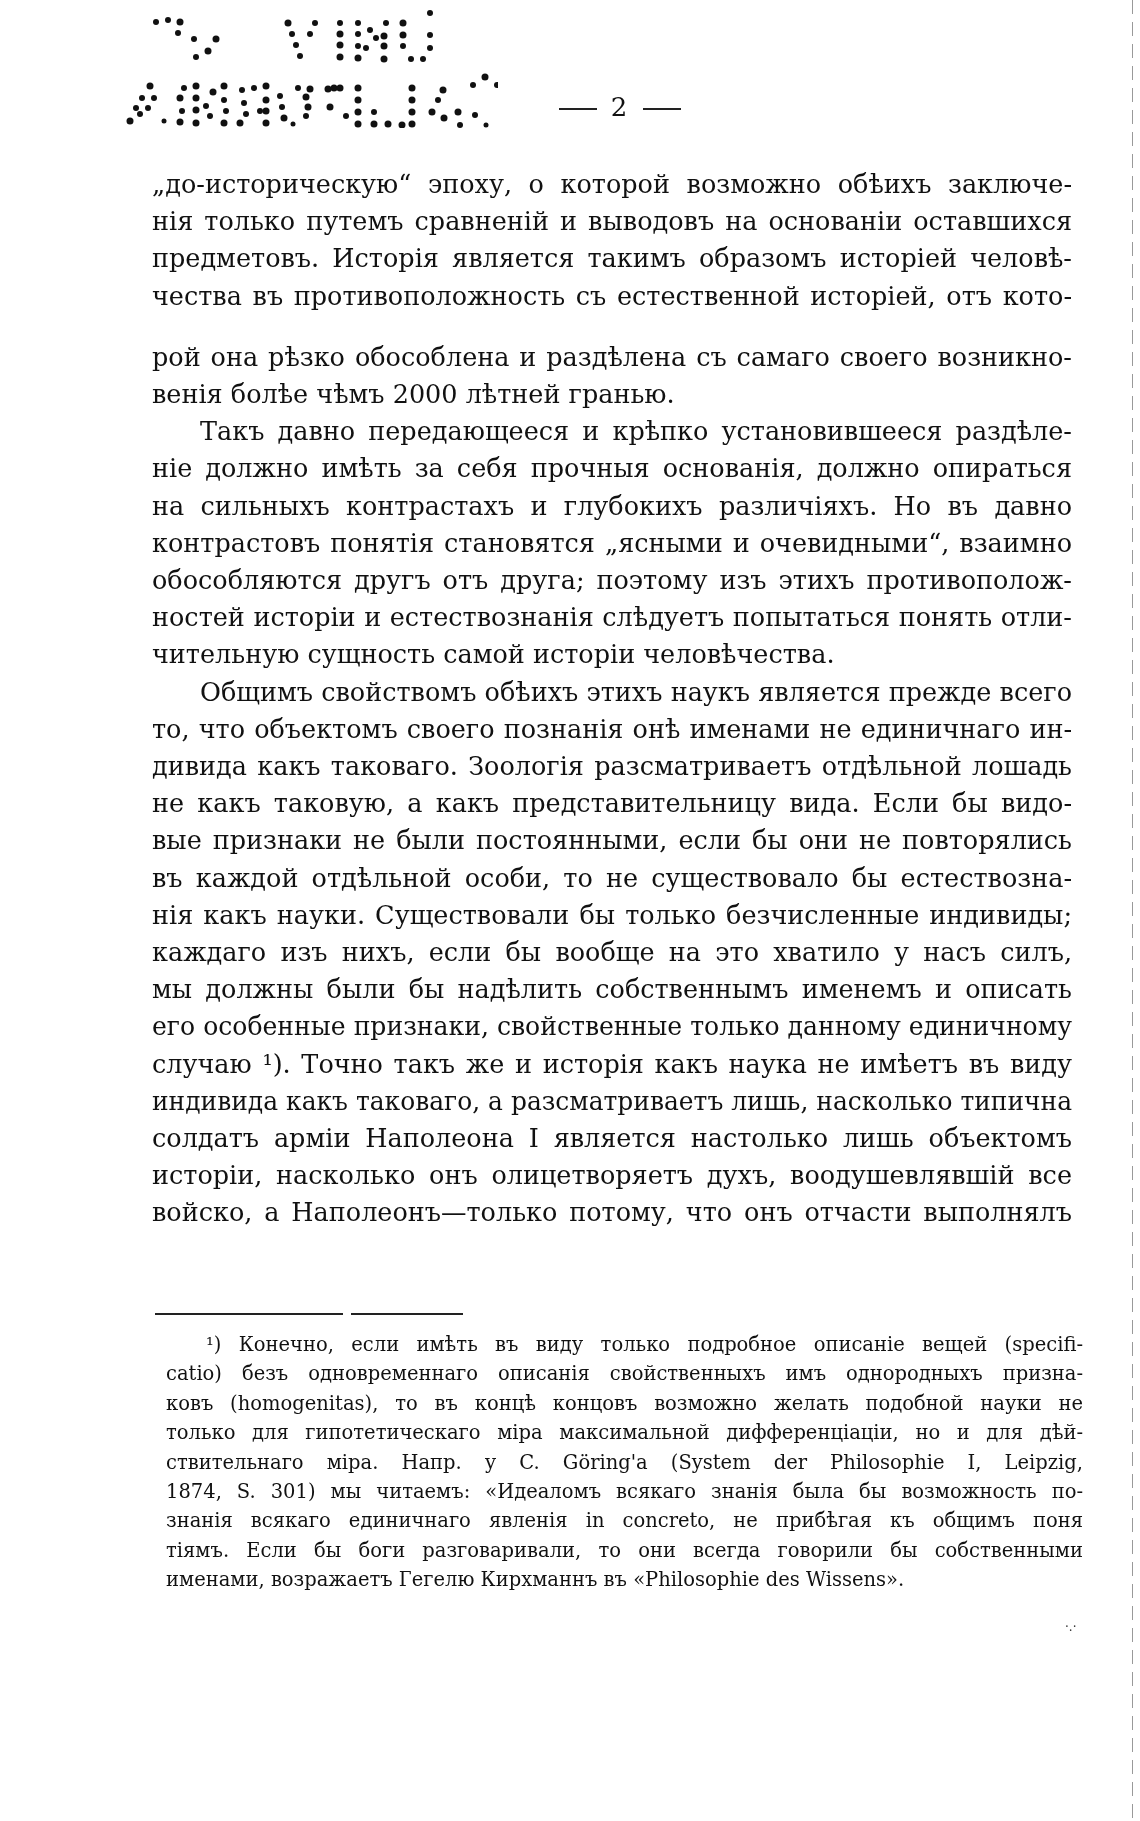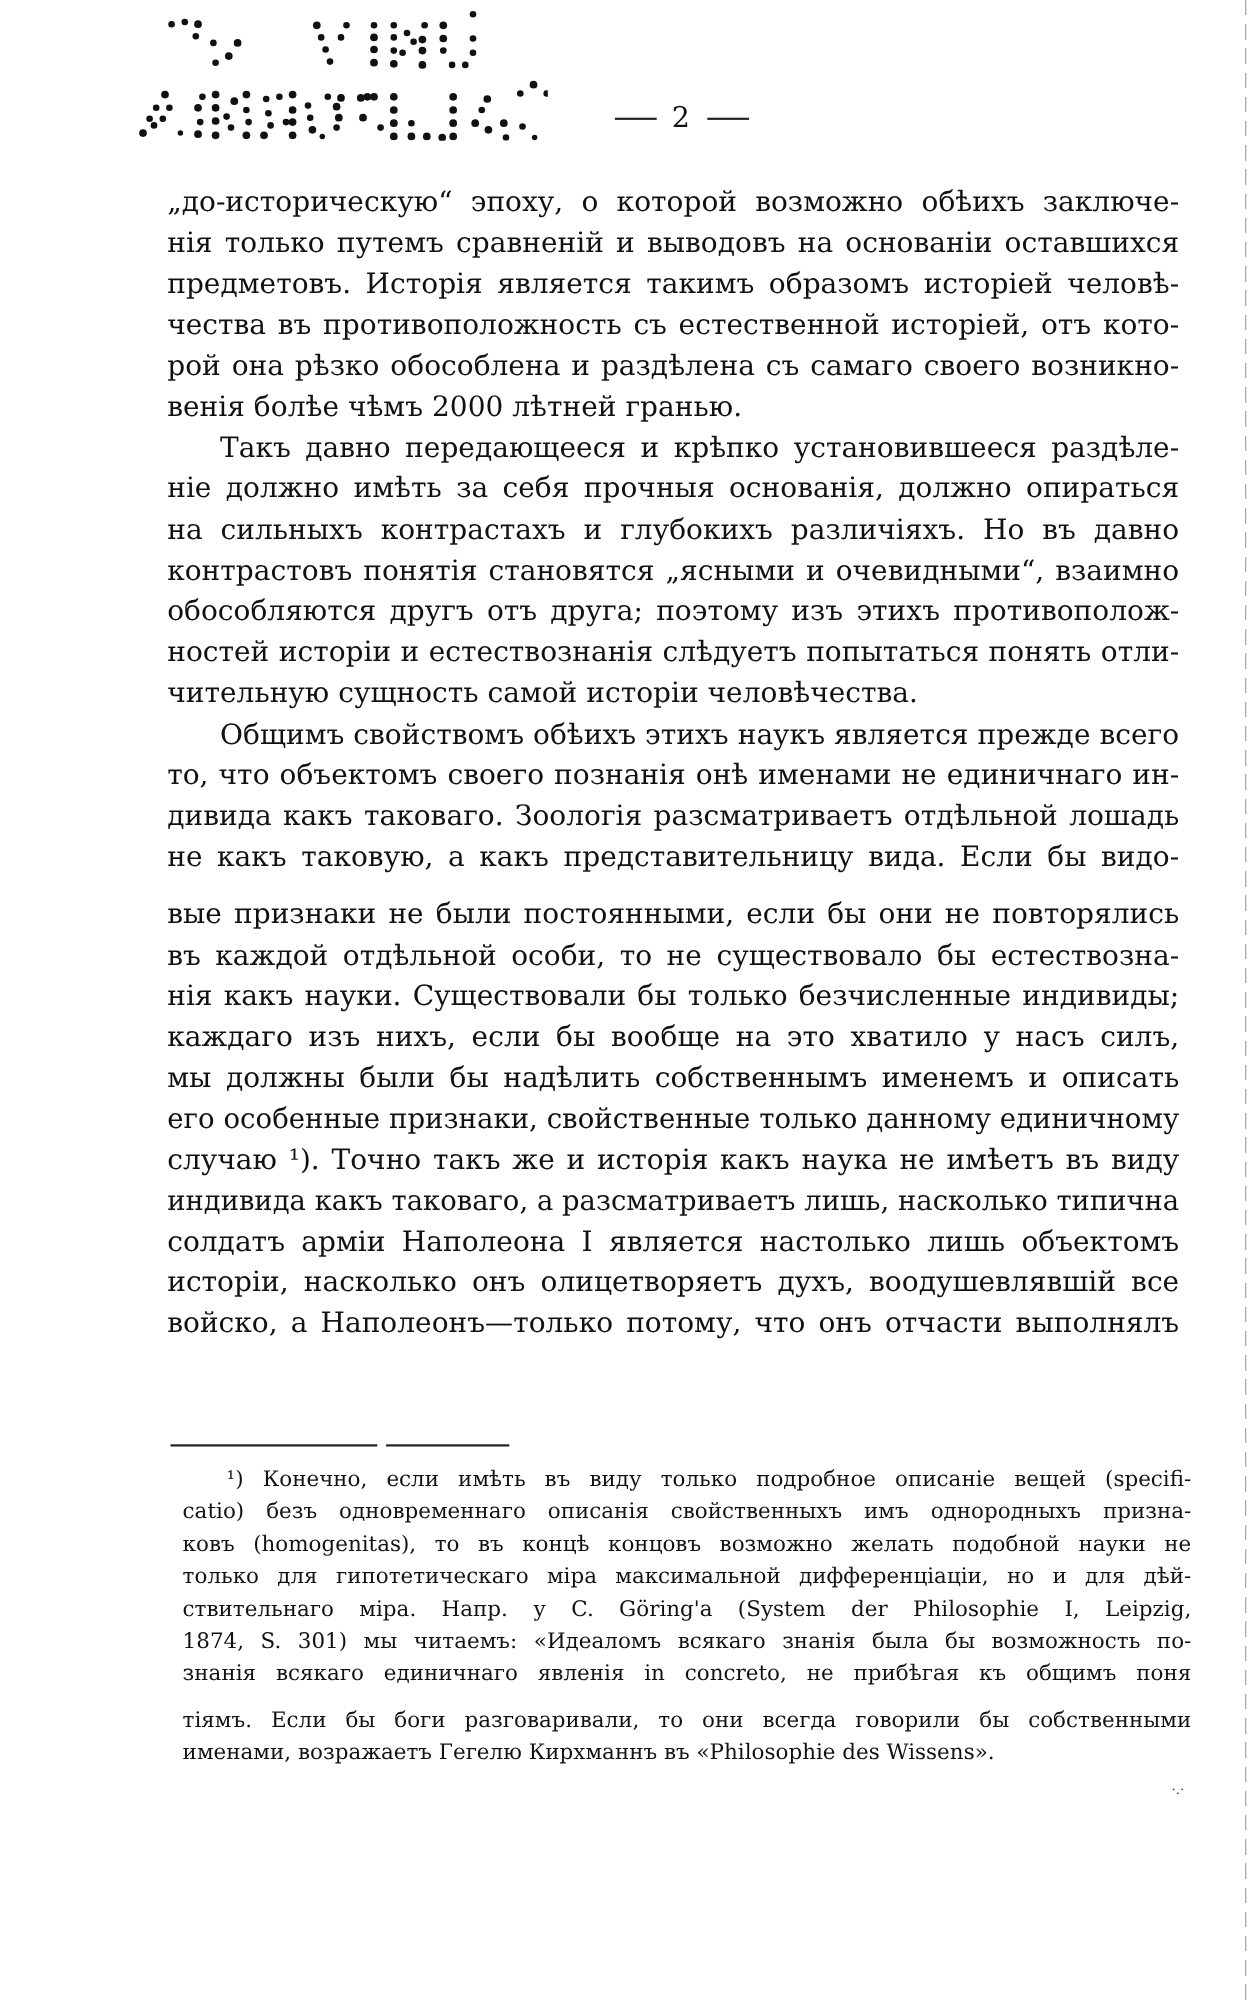--- a/index.html
+++ b/index.html
@@ -149,38 +149,38 @@
 <div class="page-number">
   <span class="dash"></span><span>2</span><span class="dash"></span>
 </div>
 
 <div class="body-text">
   <div>
     <span class="line" style="display: block; text-align-last: justify;">„до-историческую“ эпоху, о которой возможно обѣихъ заключе-</span>
     <span class="line" style="display: block; text-align-last: justify;">нія только путемъ сравненій и выводовъ на основаніи оставшихся</span>
     <span class="line" style="display: block; text-align-last: justify;">предметовъ. Исторія является такимъ образомъ исторіей человѣ-</span>
     <span class="line" style="display: block; text-align-last: justify;">чества въ противоположность съ естественной исторіей, отъ кото-</span>
-    <span class="line" style="display: block; text-align-last: justify;">рой она рѣзко обособлена и раздѣлена съ самаго своего возникно-</span>
+    <span class="line" style="display: block; text-align-last: justify; margin-top: 24px;">рой она рѣзко обособлена и раздѣлена съ самаго своего возникно-</span>
     <span class="line last" style="display: block; text-align-last: left;">венія болѣе чѣмъ 2000 лѣтней гранью.</span>
   </div>
   <div>
     <span class="line indent" style="display: block; text-align-last: justify;">Такъ давно передающееся и крѣпко установившееся раздѣле-</span>
     <span class="line" style="display: block; text-align-last: justify;">ніе должно имѣть за себя прочныя основанія, должно опираться</span>
     <span class="line" style="display: block; text-align-last: justify;">на сильныхъ контрастахъ и глубокихъ различіяхъ. Но въ давно</span>
     <span class="line" style="display: block; text-align-last: justify;">контрастовъ понятія становятся „ясными и очевидными“, взаимно</span>
     <span class="line" style="display: block; text-align-last: justify;">обособляются другъ отъ друга; поэтому изъ этихъ противополож-</span>
     <span class="line" style="display: block; text-align-last: justify;">ностей исторіи и естествознанія слѣдуетъ попытаться понять отли-</span>
     <span class="line last" style="display: block; text-align-last: left;">чительную сущность самой исторіи человѣчества.</span>
   </div>
   <div>
     <span class="line indent" style="display: block; text-align-last: justify;">Общимъ свойствомъ обѣихъ этихъ наукъ является прежде всего</span>
     <span class="line" style="display: block; text-align-last: justify;">то, что объектомъ своего познанія онѣ именами не единичнаго ин-</span>
     <span class="line" style="display: block; text-align-last: justify;">дивида какъ таковаго. Зоологія разсматриваетъ отдѣльной лошадь</span>
     <span class="line" style="display: block; text-align-last: justify;">не какъ таковую, а какъ представительницу вида. Если бы видо-</span>
-    <span class="line" style="display: block; text-align-last: justify; margin-top: 15px;">вые признаки не были постоянными, если бы они не повторялись</span>
+    <span class="line" style="display: block; text-align-last: justify;">вые признаки не были постоянными, если бы они не повторялись</span>
     <span class="line" style="display: block; text-align-last: justify;">въ каждой отдѣльной особи, то не существовало бы естествозна-</span>
     <span class="line" style="display: block; text-align-last: justify;">нія какъ науки. Существовали бы только безчисленные индивиды;</span>
     <span class="line" style="display: block; text-align-last: justify;">каждаго изъ нихъ, если бы вообще на это хватило у насъ силъ,</span>
     <span class="line" style="display: block; text-align-last: justify;">мы должны были бы надѣлить собственнымъ именемъ и описать</span>
     <span class="line" style="display: block; text-align-last: justify; width: 935px; transform: scaleX(0.983957);">его особенные признаки, свойственные только данному единичному</span>
     <span class="line" style="display: block; text-align-last: justify;">случаю ¹). Точно такъ же и исторія какъ наука не имѣетъ въ виду</span>
     <span class="line" style="display: block; text-align-last: justify; width: 941px; transform: scaleX(0.977683);">индивида какъ таковаго, а разсматриваетъ лишь, насколько типична</span>
     <span class="line" style="display: block; text-align-last: justify;">солдатъ арміи Наполеона I является настолько лишь объектомъ</span>
     <span class="line" style="display: block; text-align-last: justify;">исторіи, насколько онъ олицетворяетъ духъ, воодушевлявшій все</span>
     <span class="line" style="display: block; text-align-last: justify;">войско, а Наполеонъ—только потому, что онъ отчасти выполнялъ</span>
@@ -193,18 +193,18 @@
 </div>
 
 <div class="footnote">
   <span class="fline indent" style="display: block; text-align-last: justify;">¹) Конечно, если имѣть въ виду только подробное описаніе вещей (specifi-</span>
   <span class="fline" style="display: block; text-align-last: justify;">catio) безъ одновременнаго описанія свойственныхъ имъ однородныхъ призна-</span>
   <span class="fline" style="display: block; text-align-last: justify;">ковъ (homogenitas), то въ концѣ концовъ возможно желать подобной науки не</span>
   <span class="fline" style="display: block; text-align-last: justify;">только для гипотетическаго міра максимальной дифференціаціи, но и для дѣй-</span>
   <span class="fline" style="display: block; text-align-last: justify;">ствительнаго міра. Напр. у C. Göring'a (System der Philosophie I, Leipzig,</span>
   <span class="fline" style="display: block; text-align-last: justify;">1874, S. 301) мы читаемъ: «Идеаломъ всякаго знанія была бы возможность по-</span>
   <span class="fline" style="display: block; text-align-last: justify;">знанія всякаго единичнаго явленія in concreto, не прибѣгая къ общимъ поня</span>
-  <span class="fline" style="display: block; text-align-last: justify; margin-top: 13px;">тіямъ. Если бы боги разговаривали, то они всегда говорили бы собственными</span>
+  <span class="fline" style="display: block; text-align-last: justify;">тіямъ. Если бы боги разговаривали, то они всегда говорили бы собственными</span>
   <span class="fline last" style="display: block; text-align-last: left;">именами, возражаетъ Гегелю Кирхманнъ въ «Philosophie des Wissens».</span>
 </div>
 
 <div class="edge-line"></div>
 <div class="mark" style="left:1065px; top:1620px;">·.·</div>
 
 </body></html>

